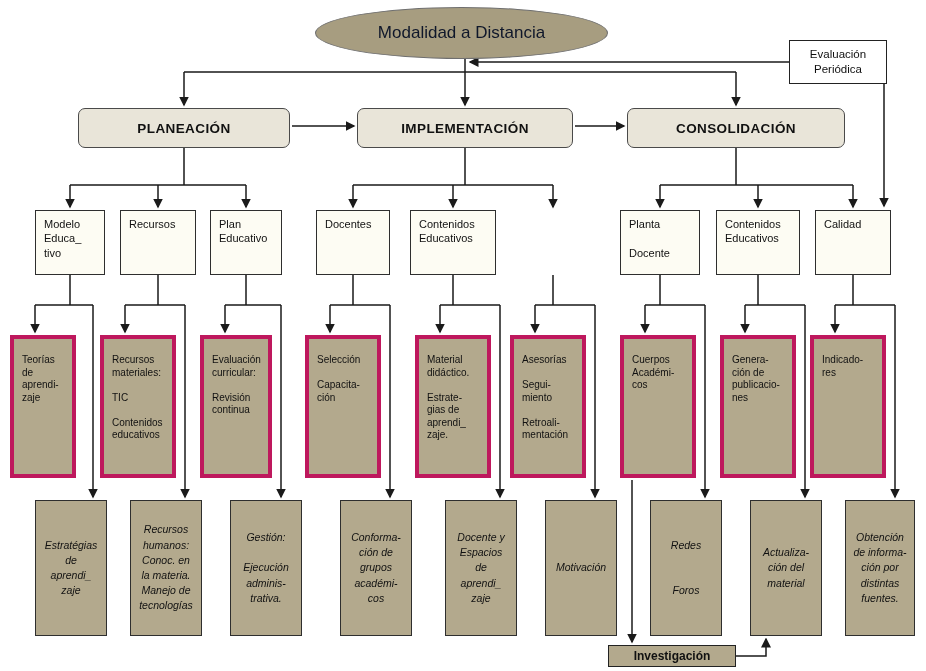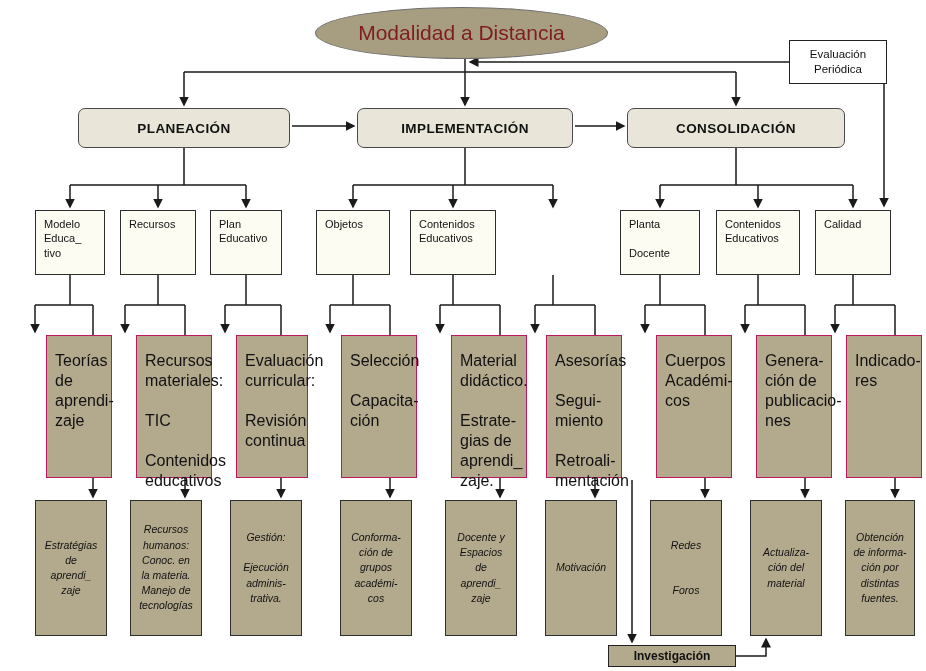--- a/index.html
+++ b/index.html
@@ -3,42 +3,41 @@
 <meta charset="utf-8">
 <style>
   * { margin:0; padding:0; box-sizing:border-box; }
   html,body { background:#ffffff; font-family:"Liberation Sans", sans-serif; color:#111; }
   .canvas { position:relative; width:926px; height:671px; background:#fff; overflow:hidden; }
   .connectors { position:absolute; left:0; top:0; width:926px; height:671px; pointer-events:none; }
   .node { position:absolute; white-space:pre-line; }
   .ellipse {
     border-radius:50%; background:#a79d80; border:1.5px solid #6f6f6f;
     display:flex; align-items:center; justify-content:center;
-    font-size:21px; color:#7f1d1d; text-align:left;
+    font-size:17px; color:#0f172a; text-align:left;
   }
   .phase {
     background:#e9e5d9; border:1.5px solid #4a4a4a; border-radius:7px;
     display:flex; align-items:center; justify-content:center;
     font-weight:bold; font-size:13.5px; letter-spacing:0.4px;
   }
   .note {
     background:#ffffff; border:1px solid #222;
     display:flex; align-items:center; justify-content:center;
     text-align:center; font-size:11.5px; line-height:1.3;
   }
   .t2 {
     background:#fdfcf3; border:1px solid #2e2e2e;
     font-weight:normal; font-size:11px; line-height:1.3;
     padding:6px 4px 0 8px;
   }
   .t3 {
-    background:#b3a98d; border:1px solid #be185d;
-    font-size:16px; line-height:1.25;
+    background:#b3a98d; border:4px solid #be185d;
+    font-size:10px; line-height:1.25;
     padding:15px 4px 0 8px;
-    margin-left:36px;
   }
   .t4 {
     background:#b3a98d; border:1px solid #2e2e2e;
     font-size:10.5px; font-style:italic; line-height:1.45;
     display:flex; align-items:center; justify-content:center; text-align:center;
     padding:0 2px;
   }
   .inv {
     background:#b3a98d; border:1px solid #222;
     display:flex; align-items:center; justify-content:center;
@@ -119,21 +118,21 @@
   <div class="node phase" style="left:78px;  top:108px; width:212px; height:40px;">PLANEACIÓN</div>
   <div class="node phase" style="left:357px; top:108px; width:216px; height:40px;">IMPLEMENTACIÓN</div>
   <div class="node phase" style="left:627px; top:108px; width:218px; height:40px;">CONSOLIDACIÓN</div>
 
   <div class="node t2" style="left:35px;  top:210px; width:70px; height:65px;">Modelo
 Educa_
 tivo</div>
   <div class="node t2" style="left:120px; top:210px; width:76px; height:65px;">Recursos</div>
   <div class="node t2" style="left:210px; top:210px; width:72px; height:65px;">Plan
 Educativo</div>
-  <div class="node t2" style="left:316px; top:210px; width:74px; height:65px;">Objetos</div>
+  <div class="node t2" style="left:316px; top:210px; width:74px; height:65px;">Docentes</div>
   <div class="node t2" style="left:410px; top:210px; width:86px; height:65px;">Contenidos
 Educativos</div>
   <div class="node t2" style="left:620px; top:210px; width:80px; height:65px;">Planta
 
 Docente</div>
   <div class="node t2" style="left:716px; top:210px; width:84px; height:65px;">Contenidos
 Educativos</div>
   <div class="node t2" style="left:815px; top:210px; width:76px; height:65px;">Calidad</div>
 
   <div class="node t3" style="left:10px;  top:335px; width:66px; height:143px;">Teorías

